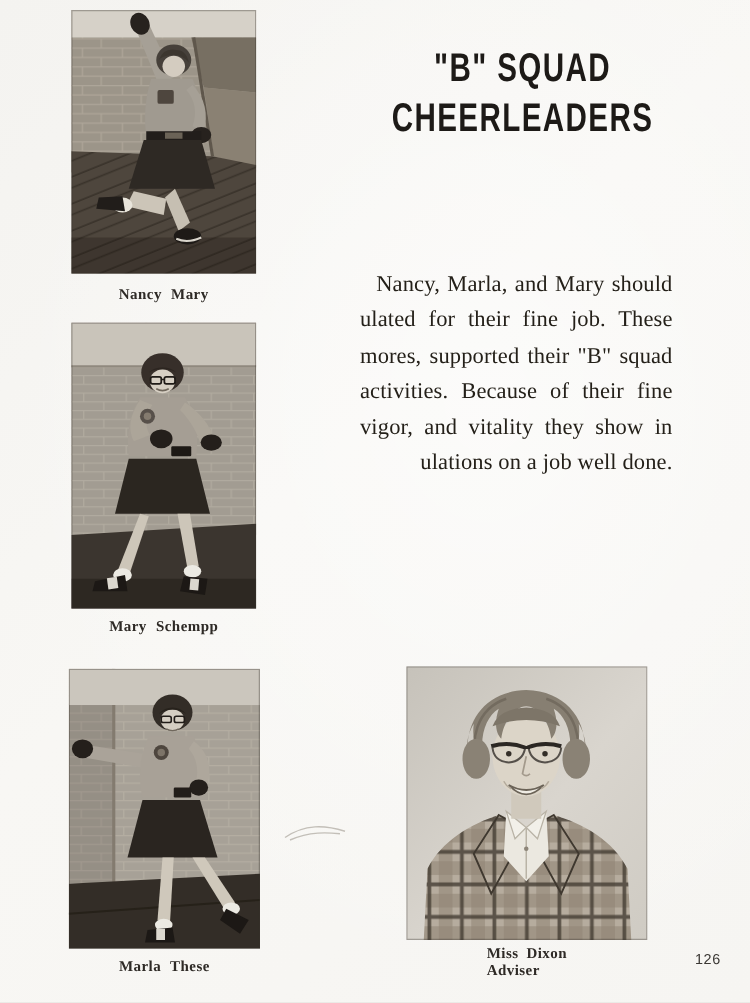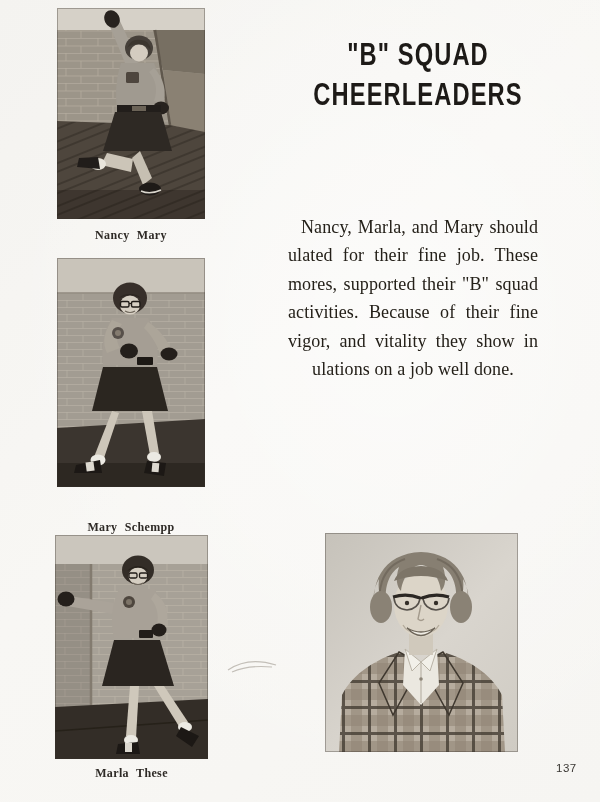--- a/index.html
+++ b/index.html
@@ -27,21 +27,21 @@
   .title-line.l2{line-height:38px;}
   .para{
     position:absolute;left:288px;top:213px;width:250px;
     font-size:18px;color:#242019;letter-spacing:.1px;
   }
   .pline{
     height:28.45px;line-height:28.45px;overflow:hidden;text-align:justify;
   }
   .pline::after{content:"";display:inline-block;width:100%;height:0;}
   .pline.indent{text-indent:13px;}
-  .pline.last{text-align:center;}
+  .pline.last{text-align:right;}
   .pline.last::after{content:none;}
   .adviser-caption{
     position:absolute;left:325px;top:756px;width:193px;text-align:center;
   }
   .adviser-caption .inner{
     display:inline-block;text-align:left;
     font:600 12px/13.5px "Liberation Serif", serif;
     letter-spacing:.35px;word-spacing:3px;color:#2e2a26;
   }
   .page-number{
@@ -140,21 +140,21 @@
         <ellipse cx="41" cy="202" rx="7.5" ry="5.5" fill="#eceae3"></ellipse>
         <ellipse cx="97" cy="199" rx="7" ry="5" fill="#eceae3"></ellipse>
         <path d="M19,207 L43,202 L45,215 L17,215 Z" fill="#1c1815"></path>
         <rect x="29" y="204" width="8" height="9" fill="#dcd8cf" transform="rotate(-8 33 208)"></rect>
         <path d="M90,203 L109,205 L107,218 L87,215 Z" fill="#1c1815"></path>
         <rect x="95" y="205" width="7" height="9" fill="#dcd8cf" transform="rotate(5 98 209)"></rect>
       </g>
       <rect x=".5" y=".5" width="147" height="228" fill="none" stroke="rgba(55,48,42,.35)"></rect>
     </svg>
   </div>
-  <div class="caption" style="left:57px;top:520px;width:148px;">Mary Schempp</div>
+  <div class="caption" style="left:57px;top:494px;width:148px;">Mary Schempp</div>
 
   <div class="photo" style="left:55px;top:535px;">
     <svg width="153" height="224" viewBox="0 0 153 224">
       <defs>
         <pattern id="brick3" width="34" height="14" patternUnits="userSpaceOnUse">
           <path d="M0,.5 H34 M0,7.5 H34 M10,0 V7.5 M26,7.5 V14" stroke="#bcb5a9" stroke-width="1" fill="none" opacity=".6"></path>
         </pattern>
       </defs>
       <rect width="153" height="172" fill="#a7a197"></rect>
       <rect width="153" height="172" fill="url(#brick3)"></rect>
@@ -235,31 +235,37 @@
         <circle cx="82" cy="70" r="2.2" fill="#332e28"></circle>
         <circle cx="111" cy="70" r="2.2" fill="#332e28"></circle>
 
         <path d="M96,72 L93,86 Q96,89 99,86" stroke="#a39a8c" stroke-width="1.4" fill="none"></path>
         <path d="M82,95 Q96,103 110,95 Q96,110 82,95 Z" fill="#efece4" stroke="#6b6357" stroke-width="1.4"></path>
         <path d="M78,92 Q80,96 84,98 M114,92 Q112,96 108,98" stroke="#b3aa9b" stroke-width="1.2" fill="none"></path>
       </g>
       <rect x=".5" y=".5" width="192" height="218" fill="none" stroke="rgba(55,48,42,.35)"></rect>
     </svg>
   </div>
+  <div class="adviser-caption">
+    <div class="inner">
+      <div>Miss Dixon</div>
+      <div>Adviser</div>
+    </div>
+  </div>
 
   <div class="para">
     <div class="pline indent">Nancy, Marla, and Mary should be congrat-</div>
     <div class="pline">ulated for their fine job.  These mores, all sopho-</div>
     <div class="pline">mores, supported their "B" squad with the vim,</div>
     <div class="pline">activities.  Because of their fine job, much will</div>
     <div class="pline">vigor, and vitality they show in all their school</div>
     <div class="pline last">ulations on a job well done.</div>
   </div>
 
   <div class="pencil-mark">
     <svg width="70" height="30" viewBox="0 0 70 30">
       <path d="M6,20 C22,9 38,10 54,15 M10,22 C26,15 40,16 50,17" stroke="#c3bfb8" stroke-width="1.1" fill="none"></path>
     </svg>
   </div>
 
-  <div class="page-number">137</div>
+  <div class="page-number">126</div>
 
 </div>
 
 </body></html>

